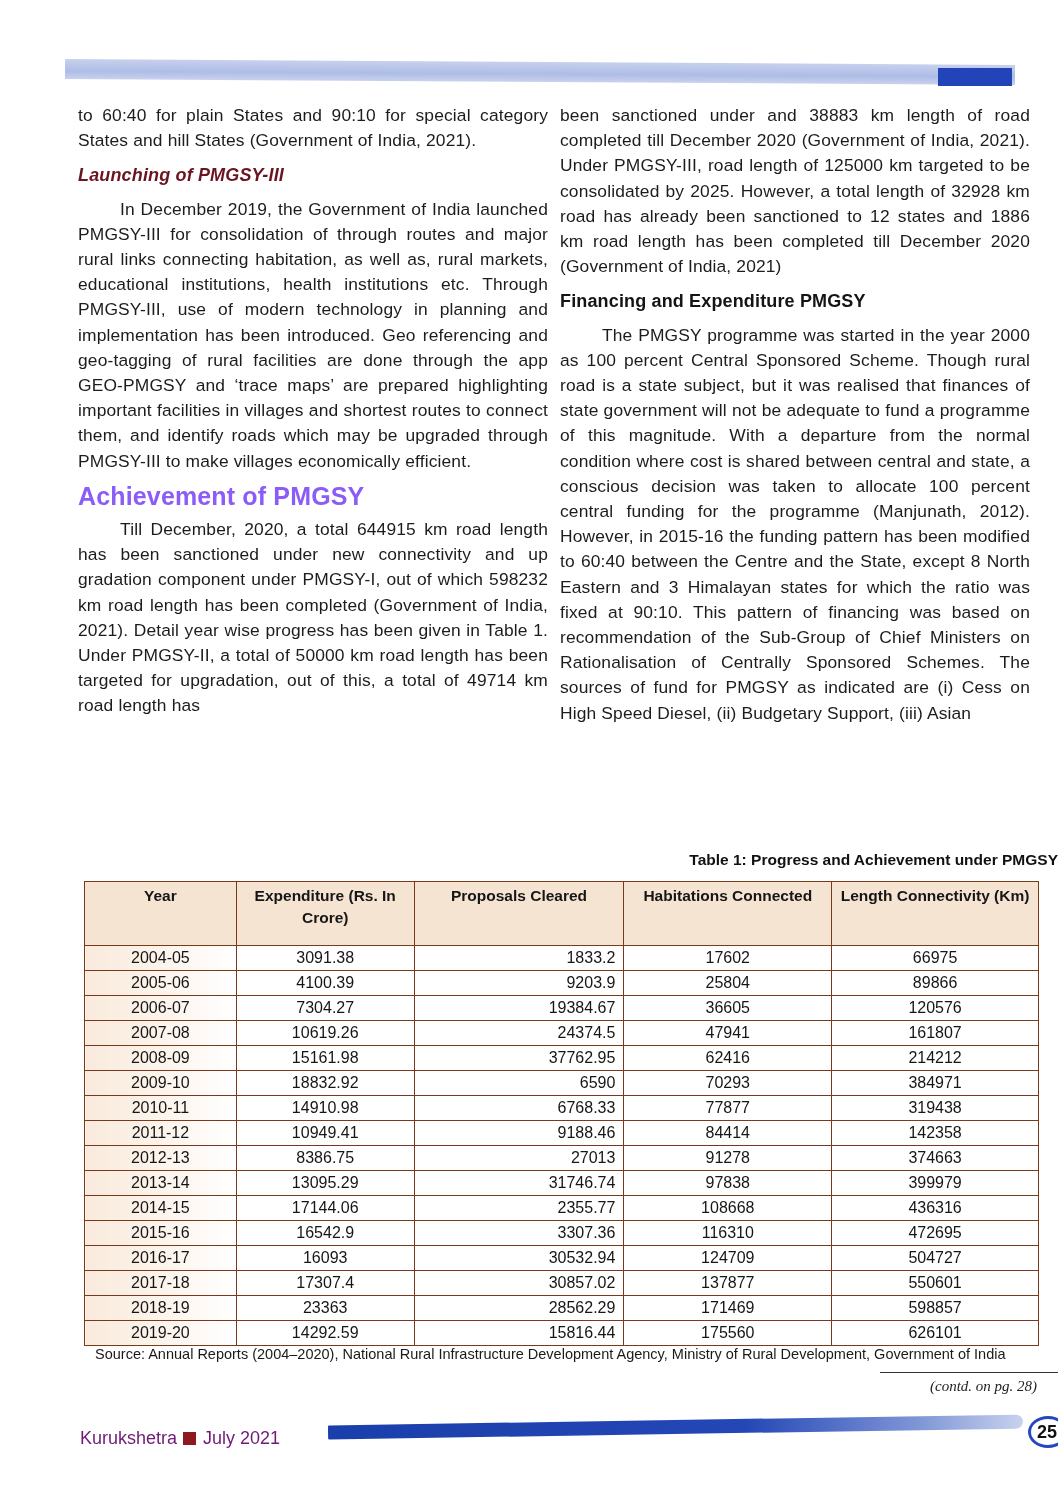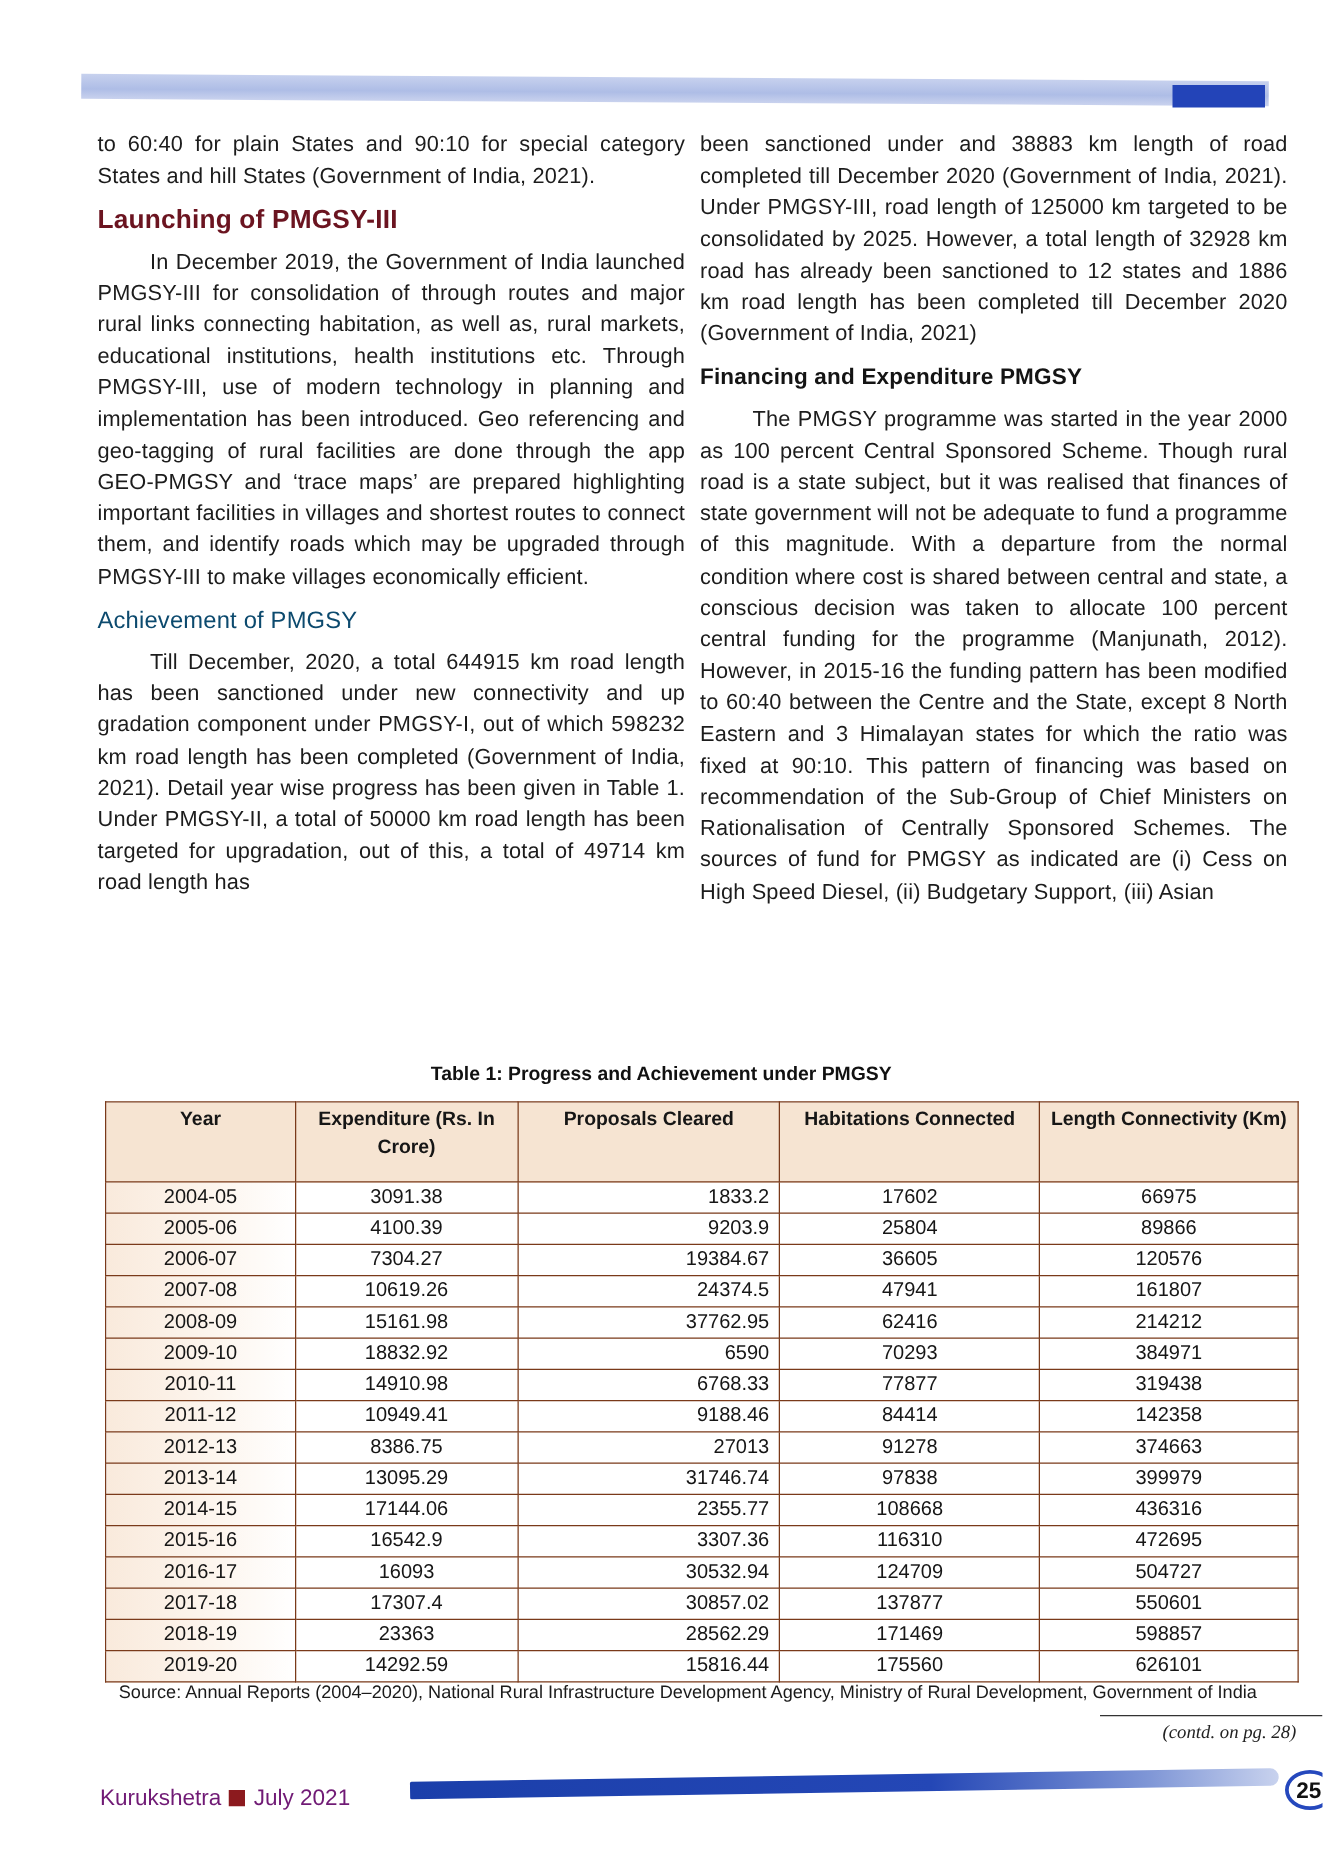--- a/index.html
+++ b/index.html
@@ -17,26 +17,26 @@
     }
 
     .col {
       position: absolute; top: 103px; font-size: 17.4px; line-height: 25.2px;
       text-align: justify; letter-spacing: 0.15px;
     }
     .col.left { left: 78px; width: 470px; }
     .col.right { left: 560px; width: 470px; }
     .col p { margin: 0; }
     .col p.indent { text-indent: 42px; }
-    .heading-maroon { color: #6b1420; font-weight: bold; font-size: 21px; margin: 10px 0 8px 0; }
-    .heading-black { color: #0c4a6e; font-weight: normal; font-size: 19px; margin: 10px 0 8px 0; }
+    .heading-maroon { color: #6b1420; font-weight: bold; font-size: 18px; margin: 10px 0 8px 0; font-style: italic; }
+    .heading-black { color: #8b5cf6; font-weight: bold; font-size: 25px; margin: 10px 0 8px 0; }
     .heading-black-sm { color: #141414; font-weight: bold; font-size: 18px; margin: 10px 0 8px 0; }
 
     .table-caption {
-      position: absolute; left: 0; width: 1058px; top: 851px; text-align: center;
+      position: absolute; left: 0; width: 1058px; top: 851px; text-align: right;
       font-weight: bold; font-size: 15.5px; color: #111;
     }
     table.data {
       position: absolute; left: 84px; top: 881px; width: 955px;
       border-collapse: collapse; font-size: 16px;
     }
     table.data th, table.data td {
       border: 1.5px solid #7a3a1a; padding: 0 8px; height: 25px; color: #161616;
     }
     table.data th {

